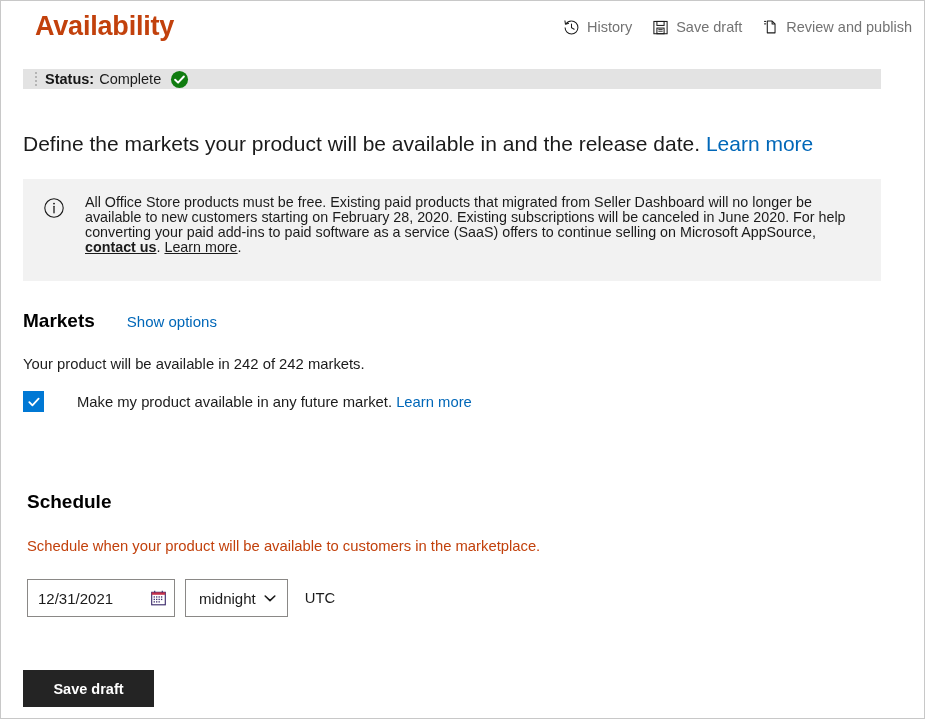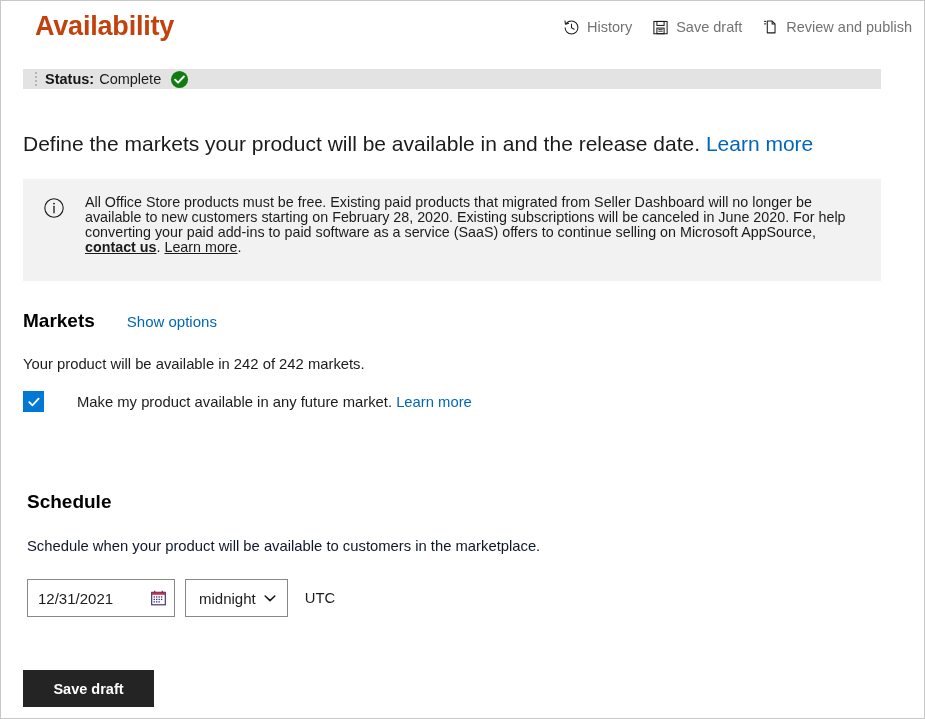--- a/index.html
+++ b/index.html
@@ -208,21 +208,21 @@
   
   .section-schedule {
     position: absolute;
     left: 26px;
     top: 487px;
     width: 880px;
   }
   .schedule-desc {
     margin-top: 19px;
     font-size: 14.8px;
-    color: #0f172a;
+    color: #c2410c;
     line-height: 22px;
   }
   .schedule-controls {
     margin-top: 22px;
     display: flex;
     align-items: center;
   }
   .date-field {
     position: relative;
     width: 148px;

